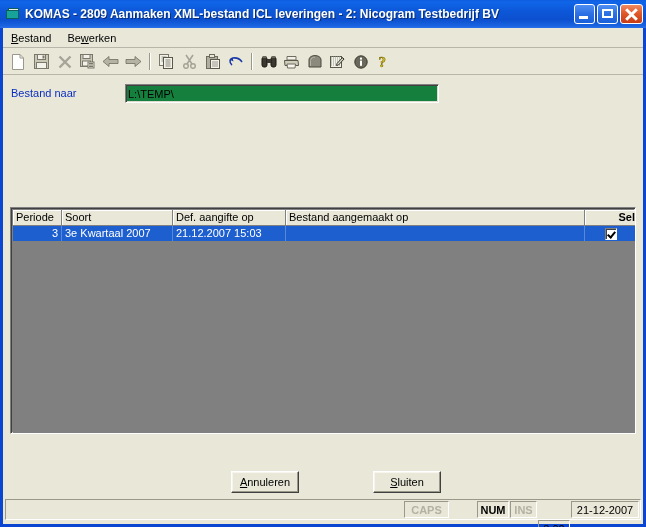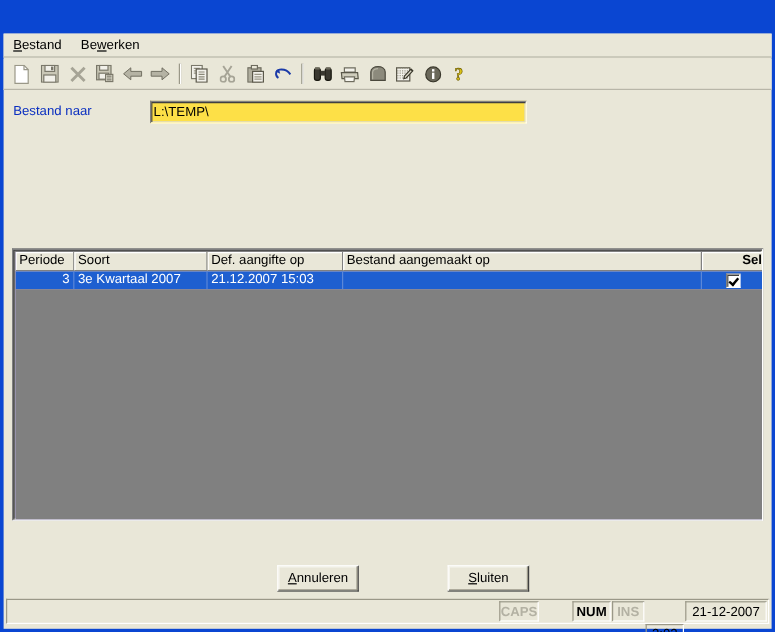--- a/index.html
+++ b/index.html
@@ -174,21 +174,21 @@
   .field-label {
     position: absolute;
     left: 8px; top: 59px;
     font-size: 11px;
     color: #0a2fc0;
   }
   .field-input {
     position: absolute;
     left: 122px; top: 56px;
     width: 314px; height: 19px;
-    background: #fde047;
+    background: #15803d;
     border: 1px solid;
     border-color: #808080 #ffffff #ffffff #808080;
     box-shadow: inset 1px 1px 0 #404040, inset -1px -1px 0 #dcdcd0;
     box-sizing: border-box;
     font-family: "Liberation Sans", sans-serif;
     font-size: 11px;
     color: #000000;
     padding: 1px 2px;
     outline: none;
   }
@@ -328,31 +328,46 @@
     justify-content: center;
     font-size: 11px;
     margin-left: 1px;
     padding: 0 3px;
     white-space: nowrap;
     cursor: default;
   }
   .sb-cell.on { color: #000000; font-weight: bold; margin-left: 28px; }
   .sb-cell.off { color: #b3b1a3; font-weight: bold; }
   .sb-cell.val { color: #000000; }
-  #sb-caps { width: 33px; }
+  #sb-caps { width: 45px; }
   #sb-num  { width: 32px; }
   #sb-ins  { width: 27px; }
   #sb-time { width: 32px; margin-top: 38px; }
   #sb-date { width: 68px; }
 </style>
 </head>
 <body>
 
 <div id="app-window">
 
+  <div class="titlebar">
+    <div class="title-icon">
+      <div class="fld2"></div>
+      <div class="fld"></div>
+    </div>
+    <div class="title-text">KOMAS - 2809 Aanmaken XML-bestand ICL leveringen - 2: Nicogram Testbedrijf BV</div>
+    <div class="wbtns">
+      <div class="wbtn min"></div>
+      <div class="wbtn max"></div>
+      <div class="wbtn close">
+        <span class="x1"></span>
+          <span class="x2"></span>
+      </div>
+    </div>
+  </div>
 
   <div class="client">
 
     <div class="menubar">
       <div class="menu-item"><u>B</u>estand</div>
       <div class="menu-item">Be<u>w</u>erken</div>
     </div>
 
     <div class="toolbar">
 

